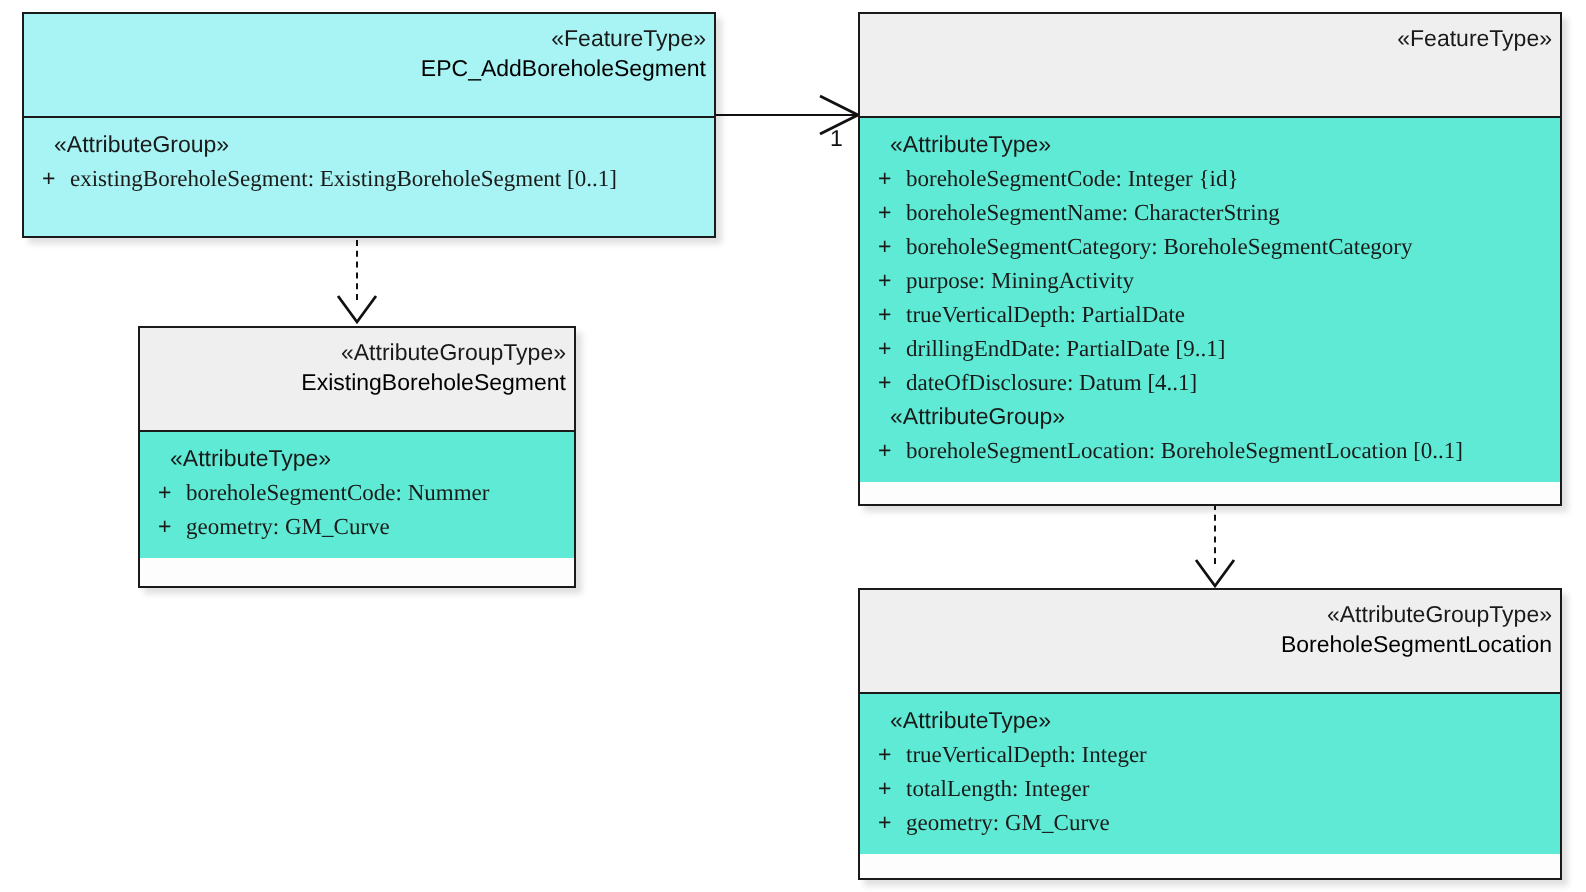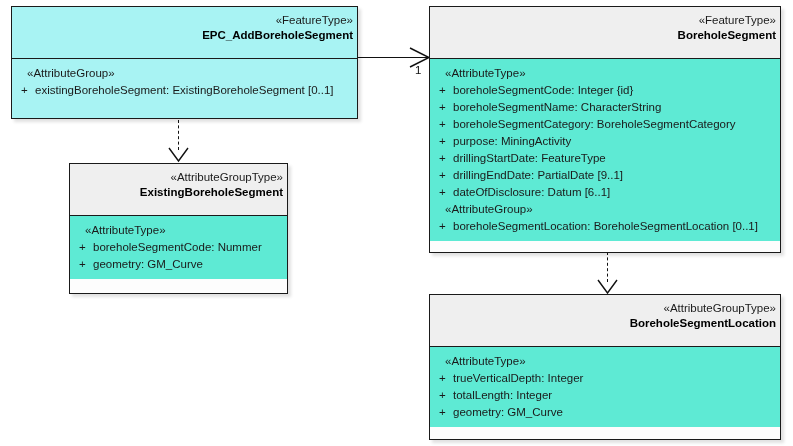--- a/index.html
+++ b/index.html
@@ -49,21 +49,21 @@
   }
 
   .stereotype {
     font-size: 11.5px;
     color: #1a1a1a;
     line-height: 15px;
     white-space: nowrap;
   }
   .class-name {
     font-size: 11.5px;
-    font-weight: bold;
+    font-weight: normal;
     color: #000000;
     line-height: 15px;
     white-space: nowrap;
   }
 
   .box-body {
     box-sizing: border-box;
     padding: 6px 8px 6px 4px;
   }
   .uml-box.gray > .box-body {
@@ -89,20 +89,21 @@
   }
   .attr-vis {
     width: 19px;
     flex: 0 0 19px;
     text-align: left;
     padding-left: 5px;
     box-sizing: border-box;
   }
   .attr-text {
     flex: 1 1 auto;
+    font-family: Liberation Serif, serif;
   }
 
   
   .conn-line {
     position: absolute;
     background: #111111;
   }
   .conn-h { height: 1px; }
 
   .conn-dashed-v {
@@ -155,21 +156,20 @@
       <div class="attr-row">
         <span class="attr-vis">+</span>
         <span class="attr-text">existingBoreholeSegment: ExistingBoreholeSegment [0..1]</span>
       </div>
     </div>
   </div>
 
   <div class="uml-box gray" style="left:429px; top:6px; width:352px; height:247px;">
     <div class="box-header" style="height:52px;">
       <div class="stereotype">«FeatureType»</div>
-      <div class="class-name">BoreholeSegment</div>
     </div>
     <div class="box-body">
       <div class="group-label">«AttributeType»</div>
       <div class="attr-row">
         <span class="attr-vis">+</span>
         <span class="attr-text">boreholeSegmentCode: Integer {id}</span>
       </div>
       <div class="attr-row">
         <span class="attr-vis">+</span>
         <span class="attr-text">boreholeSegmentName: CharacterString</span>
@@ -177,29 +177,29 @@
       <div class="attr-row">
         <span class="attr-vis">+</span>
         <span class="attr-text">boreholeSegmentCategory: BoreholeSegmentCategory</span>
       </div>
       <div class="attr-row">
         <span class="attr-vis">+</span>
         <span class="attr-text">purpose: MiningActivity</span>
       </div>
       <div class="attr-row">
         <span class="attr-vis">+</span>
-        <span class="attr-text">drillingStartDate: FeatureType</span>
+        <span class="attr-text">trueVerticalDepth: PartialDate</span>
       </div>
       <div class="attr-row">
         <span class="attr-vis">+</span>
         <span class="attr-text">drillingEndDate: PartialDate [9..1]</span>
       </div>
       <div class="attr-row">
         <span class="attr-vis">+</span>
-        <span class="attr-text">dateOfDisclosure: Datum [6..1]</span>
+        <span class="attr-text">dateOfDisclosure: Datum [4..1]</span>
       </div>
 
       <div class="group-label">«AttributeGroup»</div>
       <div class="attr-row">
         <span class="attr-vis">+</span>
         <span class="attr-text">boreholeSegmentLocation: BoreholeSegmentLocation [0..1]</span>
       </div>
     </div>
   </div>
 

